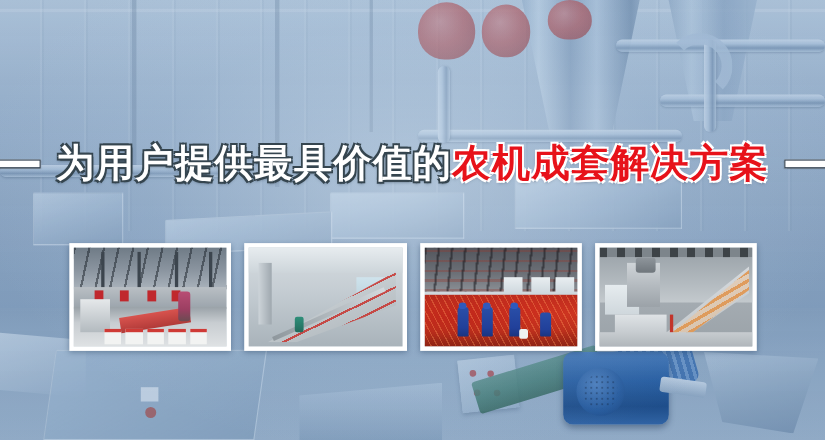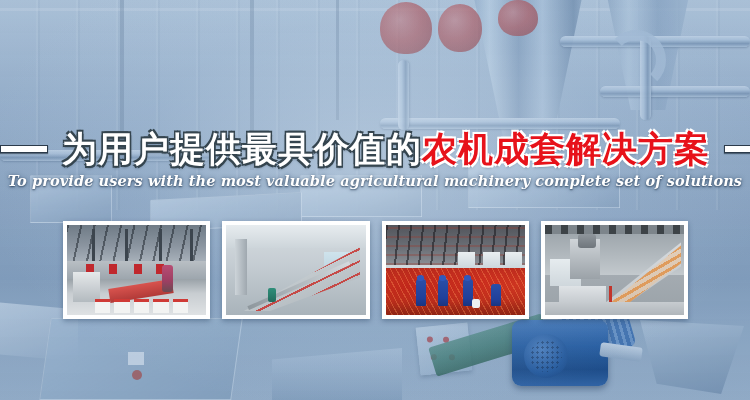--- a/index.html
+++ b/index.html
@@ -161,21 +161,21 @@
     mix-blend-mode:multiply;
   }
   .bg-haze{
     position:absolute;inset:0;
     background:radial-gradient(ellipse at 50% 42%,rgba(225,238,248,.42) 0%,rgba(190,212,232,.16) 45%,rgba(130,165,200,0) 75%);
   }
 
   
   .headline-row{
     position:absolute;left:0;top:126px;width:750px;height:46px;
-    display:flex;align-items:center;gap:14px;
+    display:flex;align-items:center;justify-content:center;gap:14px;
   }
   .dash{
     width:46px;height:6px;background:#ffffff;
     border:1px solid #2b3a4a;
     box-shadow:0 1px 1px rgba(20,35,50,.55);
     flex:none;
   }
   .headline{
     font-size:35px;font-weight:bold;line-height:40px;white-space:nowrap;
     letter-spacing:1px;
@@ -362,21 +362,20 @@
     <div class="bg-wash"></div>
     <div class="bg-haze"></div>
   </div>
 
   <div class="headline-row">
     <span class="dash"></span>
     <span class="headline"><span class="hl-white">为用户提供最具价值的</span><span class="hl-red">农机成套解决方案</span></span>
     <span class="dash"></span>
   </div>
 
-  <div class="subtitle">To provide users with the most valuable agricultural machinery complete set of solutions</div>
 
   <div class="thumbs">
 
     <div class="thumb">
       <div class="thumb-inner">
         <div class="t1-roof"></div>
           <div class="t1-trusses"></div>
         <div class="t1-post" style="left:18%"></div>
           <div class="t1-post" style="left:42%"></div>
         <div class="t1-post" style="left:66%"></div>

